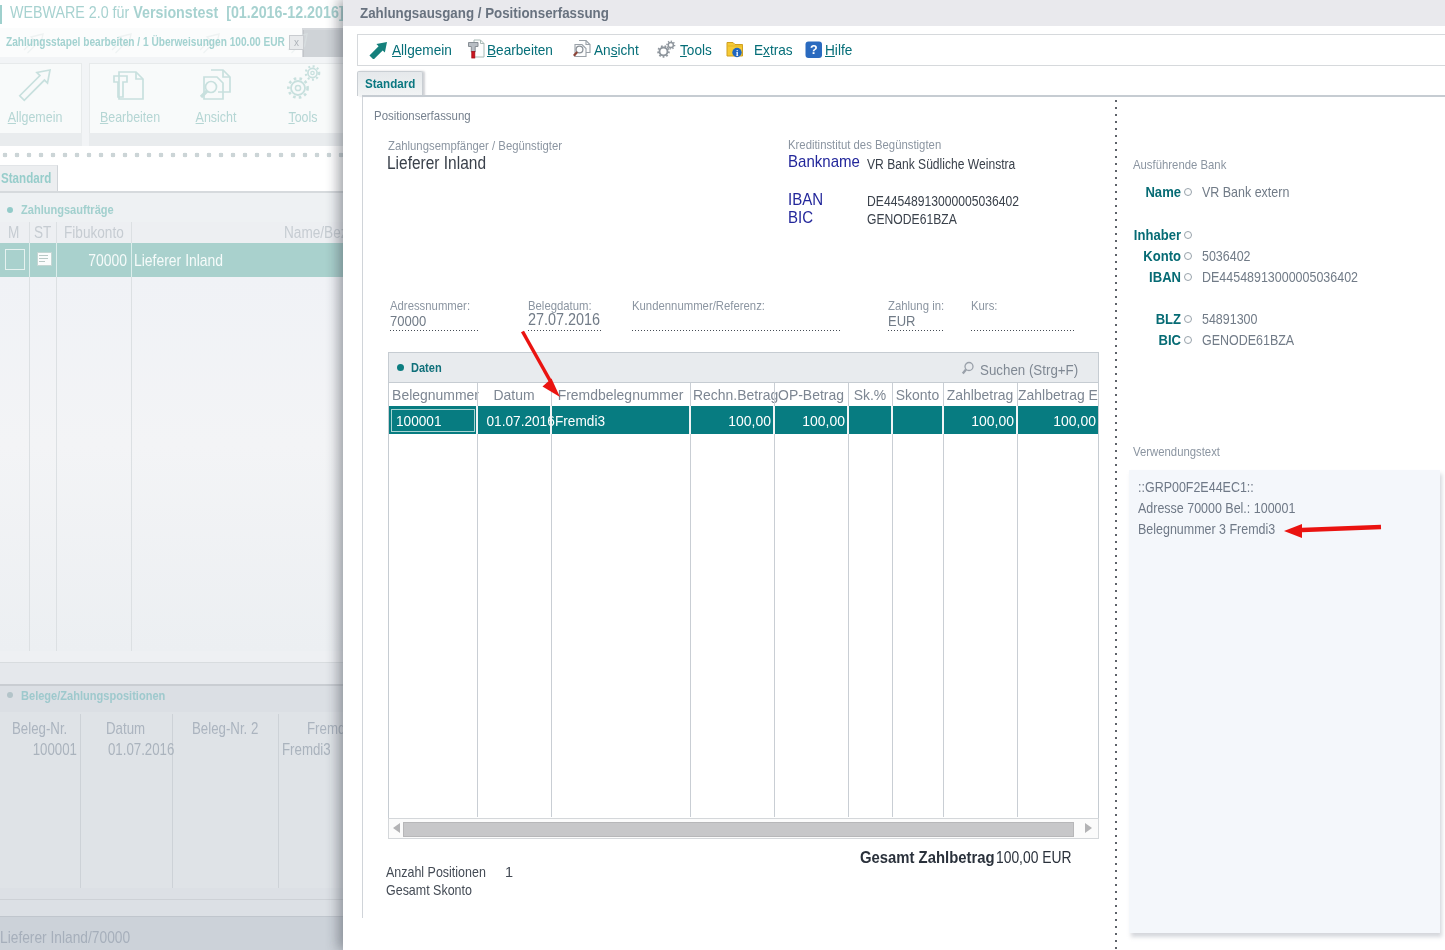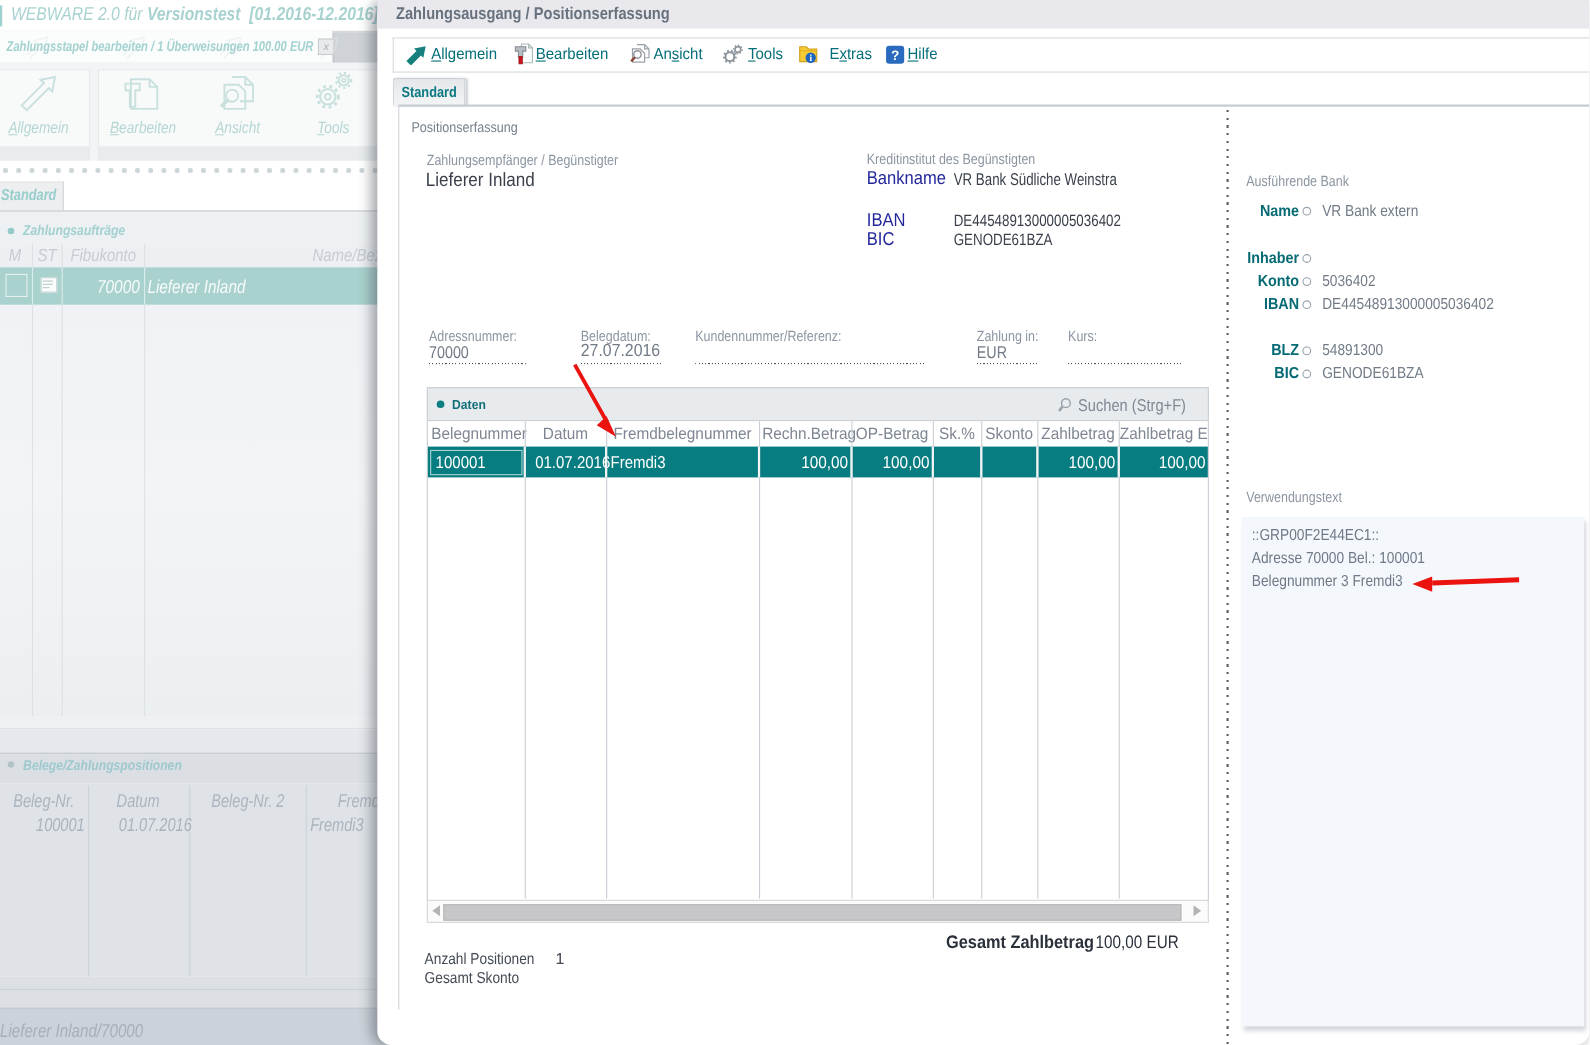--- a/index.html
+++ b/index.html
@@ -3,36 +3,36 @@
 <meta charset="utf-8">
 <style>
   html,body{margin:0;padding:0;}
   body{width:1445px;height:950px;position:relative;overflow:hidden;background:#fff;
        font-family:"Liberation Sans",sans-serif;}
   .abs{position:absolute;}
   .t{position:absolute;white-space:nowrap;transform-origin:0 0;}
   .tr{position:absolute;white-space:nowrap;transform-origin:100% 0;text-align:right;}
   .tc{position:absolute;white-space:nowrap;transform-origin:50% 0;text-align:center;}
   #dlg{position:absolute;left:343px;top:0;width:1102px;height:950px;background:#fff;
-       box-shadow:-5px 0 11px rgba(75,80,90,.40), 0 0 16px rgba(75,80,90,.22);border-radius:13px;}
+       box-shadow:-5px 0 11px rgba(75,80,90,.40), 0 0 16px rgba(75,80,90,.22);}
   .glabel{color:#8b95a1;font-size:13.5px;}
   .menu-t{color:#056e78;font-size:14.5px;}
   .navy{color:#23279b;}
   .dark{color:#3a414b;}
   .colsep{position:absolute;width:1px;background:#c9ced4;}
   .hcel{position:absolute;font-size:15px;color:#7d8692;text-align:center;transform:scaleX(.93);transform-origin:50% 0;}
   .rcel{position:absolute;font-size:15.5px;color:#fff;}
   .rplabel{position:absolute;width:68px;text-align:right;font-size:14.5px;font-weight:bold;color:#066b74;transform:scaleX(.9);transform-origin:100% 0;}
   .rpcirc{position:absolute;width:6px;height:6px;border:1.5px solid #98a2ab;border-radius:5px;background:#fdfdfd;}
   .rpval{position:absolute;font-size:14.5px;color:#717b87;transform:scaleX(.86);transform-origin:0 0;white-space:nowrap;}
 </style>
 </head>
 <body>
 
-<div id="bg" class="abs" style="left:0;top:0;width:360px;height:950px;background:#fff;font-style:italic;">
+<div id="bg" class="abs" style="left:0;top:0;width:360px;height:950px;background:#fff;">
 
   <div class="abs" style="left:0;top:5px;width:2px;height:19px;background:#9fd0cd;"></div>
   <div class="t" style="left:10px;top:3px;font-size:17px;color:#a7d2d0;transform:scaleX(.84);">WEBWARE 2.0 für <b>Versionstest</b>&nbsp; <b>[01.2016-12.2016]</b></div>
 
   <div class="abs" style="left:0;top:28px;width:360px;height:29px;background:#d6d9dd;"></div>
   <div class="abs" style="left:303px;top:30px;width:45px;height:27px;background:#cfd3d7;border-left:1px solid #c2c5c9;"></div>
   <div class="abs" style="left:0;top:28px;width:302px;height:29px;background:#fbfcfc;"></div>
   <svg class="abs" style="left:22px;top:30px;opacity:.45;" width="26" height="24" viewBox="0 0 26 24" fill="none" stroke="#dfe8e8" stroke-width="1.4">
       <path d="M2 20 L12 10 L9 7 L21 4 L18.5 16 L15.5 13 L5.5 23"></path>
     </svg>

